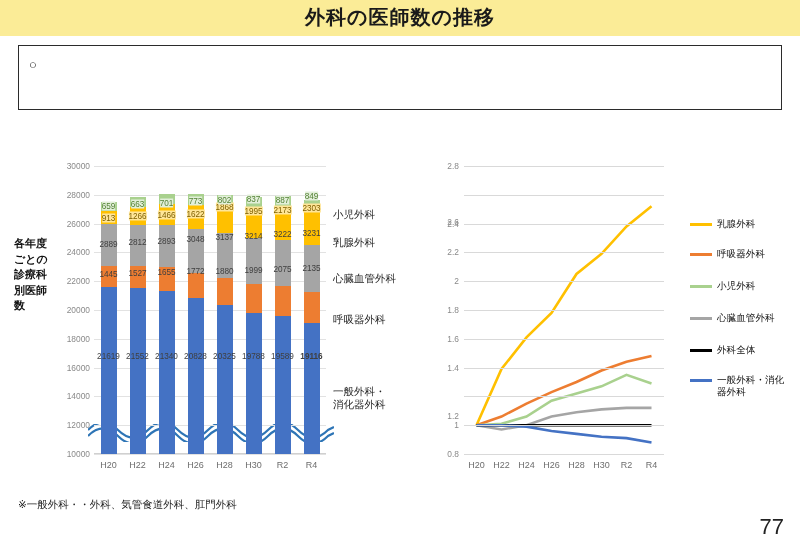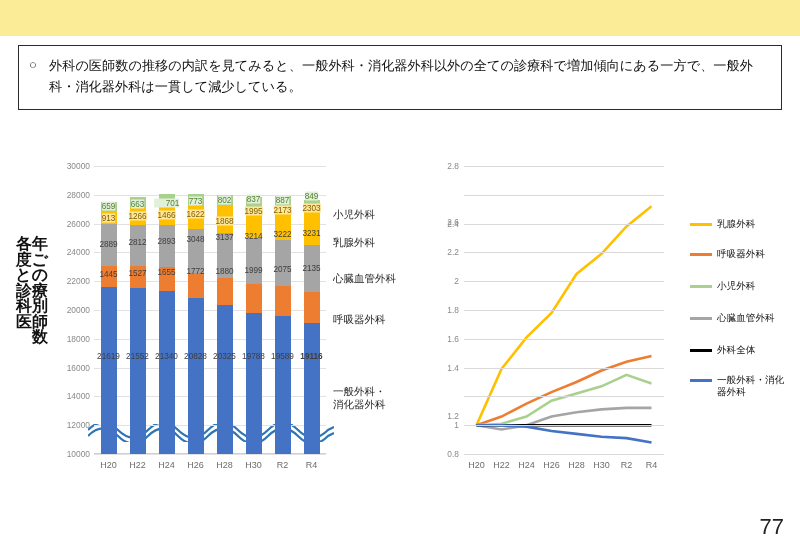--- a/index.html
+++ b/index.html
@@ -33,22 +33,22 @@
 
   
   .chart-title {
     position:absolute; left:0; top:134px; width:790px;
     text-align:center; font-size:13.5px; font-weight:bold; color:#111;
   }
 
   
   .vaxis-title {
     position:absolute; left:14px; top:236px; width:34px;
-    font-size:16px; font-weight:bold; color:#111; line-height:15.5px;
-    text-align:right; letter-spacing:0px;
+    font-size:11px; font-weight:bold; color:#111; line-height:15.5px;
+    text-align:left; letter-spacing:0px;
   }
 
   
   .lchart { position:absolute; left:52px; top:160px; width:300px; height:300px; }
   .l-plot { position:absolute; left:42px; top:6px; width:232px; height:288px; }
   .l-ytick {
     position:absolute; right:calc(100% + 4px); transform:translateY(-50%);
     font-size:8.4px; color:#8a8a8a; white-space:nowrap;
   }
   .l-grid {
@@ -111,25 +111,25 @@
     position:absolute; right:16px; top:514px;
     font-size:22px; color:#222;
   }
 </style>
 </head>
 <body>
 
 <div id="slide">
 
   <div class="header-band"></div>
+  <div class="header-title">外科の医師数の推移</div>
 
   <div class="summary-box">
     <div class="summary-row">
       <div class="summary-bullet">○</div>
-      <div class="summary-text">外科の医師数の推移の内訳を見てみると、一般外科・消化器外科以外の全ての診療科で増加傾向にある一方で、一般外科・消化器外科は一貫して減少している。</div>
     </div>
   </div>
 
 
   <div class="vaxis-title">各年度ごとの診療科別医師数</div>
 
   <div class="lchart">
     <div class="l-plot" id="l-plot">
       <div class="axis-line"></div>
       <svg class="wave" viewBox="0 0 246 18" preserveAspectRatio="none">
@@ -187,21 +187,21 @@
         <div class="bar-col" style="left: 64.5px; height: 288px;">
           <div class="seg seg-blue" style="top: 124.704px; height: 163.296px;"></div>
           <div class="seg seg-orange" style="top: 100.872px; height: 23.832px;"></div>
           <div class="seg seg-gray" style="top: 59.2128px; height: 41.6592px;"></div>
           <div class="seg seg-yellow" style="top: 38.1024px; height: 21.1104px;"></div>
           <div class="seg seg-green" style="top: 28.008px; height: 10.0944px;"></div>
           <div class="dlabel dl-dark" style="top: 190.08px;">21340</div>
           <div class="dlabel dl-dark" style="top: 106.272px;">1655</div>
           <div class="dlabel dl-dark" style="top: 74.592px;">2893</div>
           <div class="dlabel dl-yellow" style="top: 49.104px;">1466</div>
-          <div class="dlabel dl-green" style="top: 36.864px; padding-left: 12px;">701</div>
+          <div class="dlabel dl-green" style="top: 36.864px;">701</div>
         </div>
         <div class="l-xtick" style="left: 72.5px;">H24</div>
         <div class="bar-col" style="left: 93.5px; height: 288px;">
           <div class="seg seg-blue" style="top: 132.077px; height: 155.923px;"></div>
           <div class="seg seg-orange" style="top: 106.56px; height: 25.5168px;"></div>
           <div class="seg seg-gray" style="top: 62.6688px; height: 43.8912px;"></div>
           <div class="seg seg-yellow" style="top: 39.312px; height: 23.3568px;"></div>
           <div class="seg seg-green" style="top: 28.1808px; height: 11.1312px;"></div>
           <div class="dlabel dl-dark" style="top: 190.08px;">20828</div>
           <div class="dlabel dl-dark" style="top: 105.408px;">1772</div>
@@ -212,21 +212,21 @@
         <div class="l-xtick" style="left: 101.5px;">H26</div>
         <div class="bar-col" style="left: 122.5px; height: 288px;">
           <div class="seg seg-blue" style="top: 139.32px; height: 148.68px;"></div>
           <div class="seg seg-orange" style="top: 112.248px; height: 27.072px;"></div>
           <div class="seg seg-gray" style="top: 67.0752px; height: 45.1728px;"></div>
           <div class="seg seg-yellow" style="top: 40.176px; height: 26.8992px;"></div>
           <div class="seg seg-green" style="top: 28.6272px; height: 11.5488px;"></div>
           <div class="dlabel dl-dark" style="top: 190.08px;">20325</div>
           <div class="dlabel dl-dark" style="top: 104.544px;">1880</div>
           <div class="dlabel dl-dark" style="top: 71.424px;">3137</div>
-          <div class="dlabel dl-yellow" style="top: 55px;">1868</div>
+          <div class="dlabel dl-yellow" style="top: 41px;">1868</div>
           <div class="dlabel dl-green" style="top: 34.128px;">802</div>
         </div>
         <div class="l-xtick" style="left: 130.5px;">H28</div>
         <div class="bar-col" style="left: 151.5px; height: 288px;">
           <div class="seg seg-blue" style="top: 147.053px; height: 140.947px;"></div>
           <div class="seg seg-orange" style="top: 118.267px; height: 28.7856px;"></div>
           <div class="seg seg-gray" style="top: 71.9856px; height: 46.2816px;"></div>
           <div class="seg seg-yellow" style="top: 43.2576px; height: 28.728px;"></div>
           <div class="seg seg-green" style="top: 31.2048px; height: 12.0528px;"></div>
           <div class="dlabel dl-dark" style="top: 190.08px;">19788</div>
@@ -337,14 +337,15 @@
         <span class="legend-swatch" style="background: rgb(0, 0, 0);"></span>
         <span class="legend-text">外科全体</span>
       </div>
       <div class="legend-item" style="left: 690px; top: 374px;">
         <span class="legend-swatch" style="background: rgb(68, 114, 196);"></span>
         <span class="legend-text">一般外科・消化
 器外科</span>
       </div>
     </div>
 
+  <div class="footnote">※一般外科・・外科、気管食道外科、肛門外科</div>
   <div class="pageno">77</div>
 </div>
 
 </body></html>

